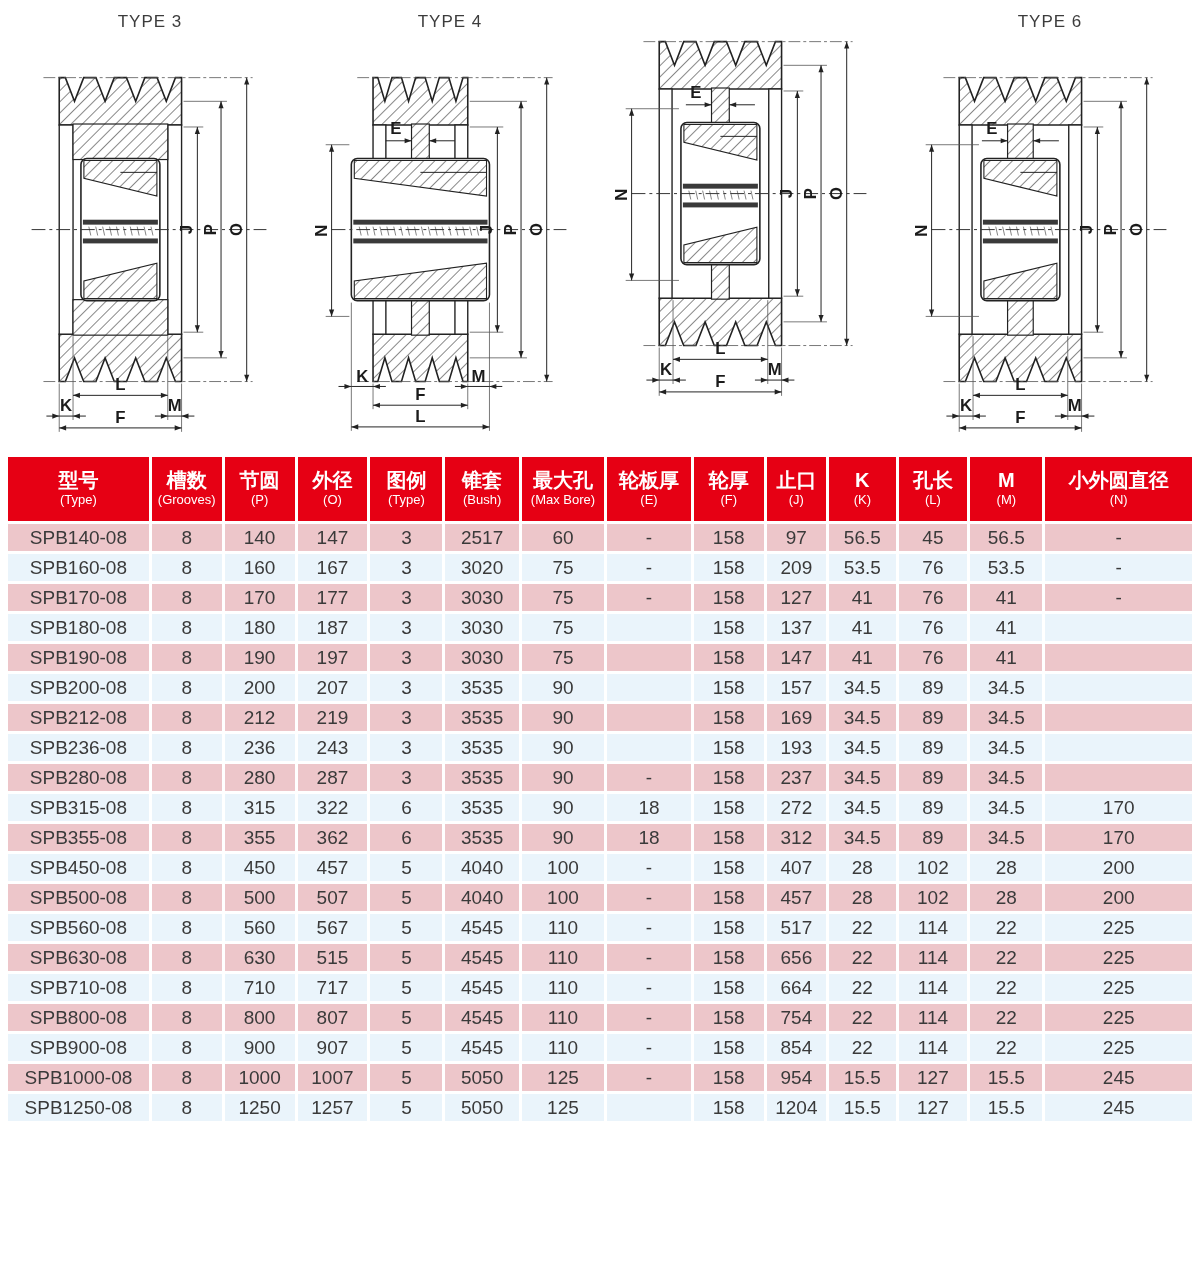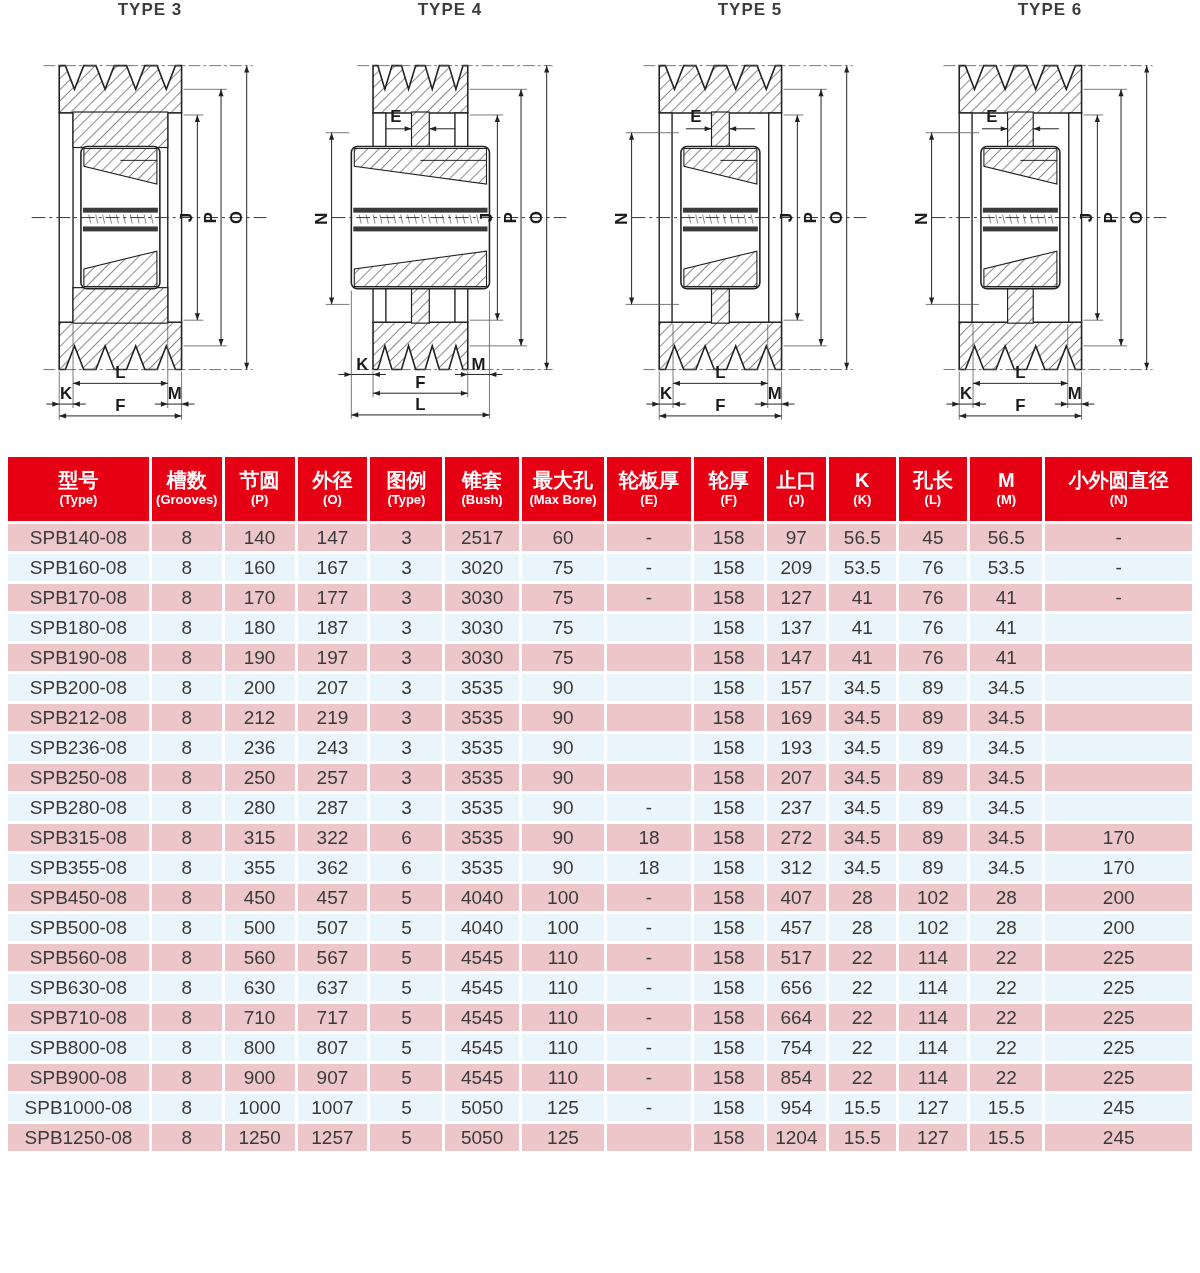--- a/index.html
+++ b/index.html
@@ -1,29 +1,29 @@
 <!DOCTYPE html>
 <html><head>
 <meta charset="utf-8">
 <style>
   html,body{margin:0;padding:0;background:#fff;}
   body{width:1200px;height:1273px;overflow:hidden;font-family:"Liberation Sans",sans-serif;}
   
   .diagrams{display:flex;width:1200px;height:450px;}
   .diagram{width:300px;position:relative;}
-  .diagram-title{text-align:center;font-weight:bold;font-size:17px;color:#3c3c3c;
-    letter-spacing:1px;height:24px;}
+  .diagram-title{text-align:center;font-weight:normal;font-size:17px;color:#3c3c3c;
+    letter-spacing:1px;padding-top:12px;height:24px;}
   .diagram svg{display:block;margin:0 auto;}
   .dimlbl{font-family:"Liberation Sans",sans-serif;font-size:17px;font-weight:bold;fill:#1b1b1b;}
   
   .table-wrap{padding:4px 5px 0 5px;}
   table.spec{width:1190px;border-collapse:separate;border-spacing:3px;table-layout:fixed;}
   th{background:#e60014;color:#fff;vertical-align:middle;padding:5px 1px 7px 1px;height:52px;}
   .th-zh{font-size:20px;font-weight:bold;line-height:1.2;}
-  .th-en{font-size:13px;font-weight:bold;line-height:1.25;}
+  .th-en{font-size:13px;font-weight:normal;line-height:1.25;}
   td{height:27px;text-align:center;font-size:19px;color:#3a3a3a;padding:0;
     white-space:nowrap;overflow:hidden;}
   tbody tr:nth-child(odd) td{background:#edc6ca;}
   tbody tr:nth-child(even) td{background:#eaf4fb;}
 </style>
 </head>
 <body>
 
 <div class="diagrams" id="diagrams">
     <div class="diagram">
@@ -191,21 +191,20 @@
         <polygon points="72,374 79,371.4 79,376.6" fill="#222222"></polygon>
         <polygon points="168,374 161,371.4 161,376.6" fill="#222222"></polygon>
         <text x="120" y="369" text-anchor="middle" class="dimlbl">F</text>
         <line x1="50" y1="396" x2="190" y2="396" stroke="#222222" stroke-width="1"></line>
         <polygon points="50,396 57,393.4 57,398.6" fill="#222222"></polygon>
         <polygon points="190,396 183,393.4 183,398.6" fill="#222222"></polygon>
         <text x="120" y="391" text-anchor="middle" class="dimlbl">L</text>
       </svg>
     </div>
     <div class="diagram">
-      <div class="diagram-title">TYPE 5</div>
       <svg viewBox="0 0 300 405" width="296" height="400">
         <defs>
           <pattern id="h2" width="8" height="8" patternUnits="userSpaceOnUse" patternTransform="rotate(45)">
             <rect width="8" height="8" fill="#fff"></rect>
             <line x1="0" y1="0" x2="0" y2="8" stroke="#555" stroke-width="1.4"></line>
           </pattern>
         </defs>
         <path d="M 58 90 L 58 42 L 64.2 42 L 73.5 66 L 82.8 42 L 95.2 42 L 104.5 66 L 113.8 42 L 126.2 42 L 135.5 66 L 144.8 42 L 157.2 42 L 166.5 66 L 175.8 42 L 182 42 L 182 90 Z" fill="url(#h2)" stroke="#222222" stroke-width="1.6"></path>
         <path d="M 58 302 L 58 350 L 64.2 350 L 73.5 326 L 82.8 350 L 95.2 350 L 104.5 326 L 113.8 350 L 126.2 350 L 135.5 326 L 144.8 350 L 157.2 350 L 166.5 326 L 175.8 350 L 182 350 L 182 302 Z" fill="url(#h2)" stroke="#222222" stroke-width="1.6"></path>
         <rect x="58" y="90" width="13" height="212" fill="#fff" stroke="#222222" stroke-width="1.4"></rect>
@@ -574,36 +573,20 @@
           <td>90</td>
           <td></td>
           <td>158</td>
           <td>193</td>
           <td>34.5</td>
           <td>89</td>
           <td>34.5</td>
           <td></td>
         </tr>
         <tr>
-          <td>SPB250-08</td>
-          <td>8</td>
-          <td>250</td>
-          <td>257</td>
-          <td>3</td>
-          <td>3535</td>
-          <td>90</td>
-          <td></td>
-          <td>158</td>
-          <td>207</td>
-          <td>34.5</td>
-          <td>89</td>
-          <td>34.5</td>
-          <td></td>
-        </tr>
-        <tr>
           <td>SPB280-08</td>
           <td>8</td>
           <td>280</td>
           <td>287</td>
           <td>3</td>
           <td>3535</td>
           <td>90</td>
           <td>-</td>
           <td>158</td>
           <td>237</td>
@@ -689,21 +672,21 @@
           <td>517</td>
           <td>22</td>
           <td>114</td>
           <td>22</td>
           <td>225</td>
         </tr>
         <tr>
           <td>SPB630-08</td>
           <td>8</td>
           <td>630</td>
-          <td>637</td>
+          <td>515</td>
           <td>5</td>
           <td>4545</td>
           <td>110</td>
           <td>-</td>
           <td>158</td>
           <td>656</td>
           <td>22</td>
           <td>114</td>
           <td>22</td>
           <td>225</td>

